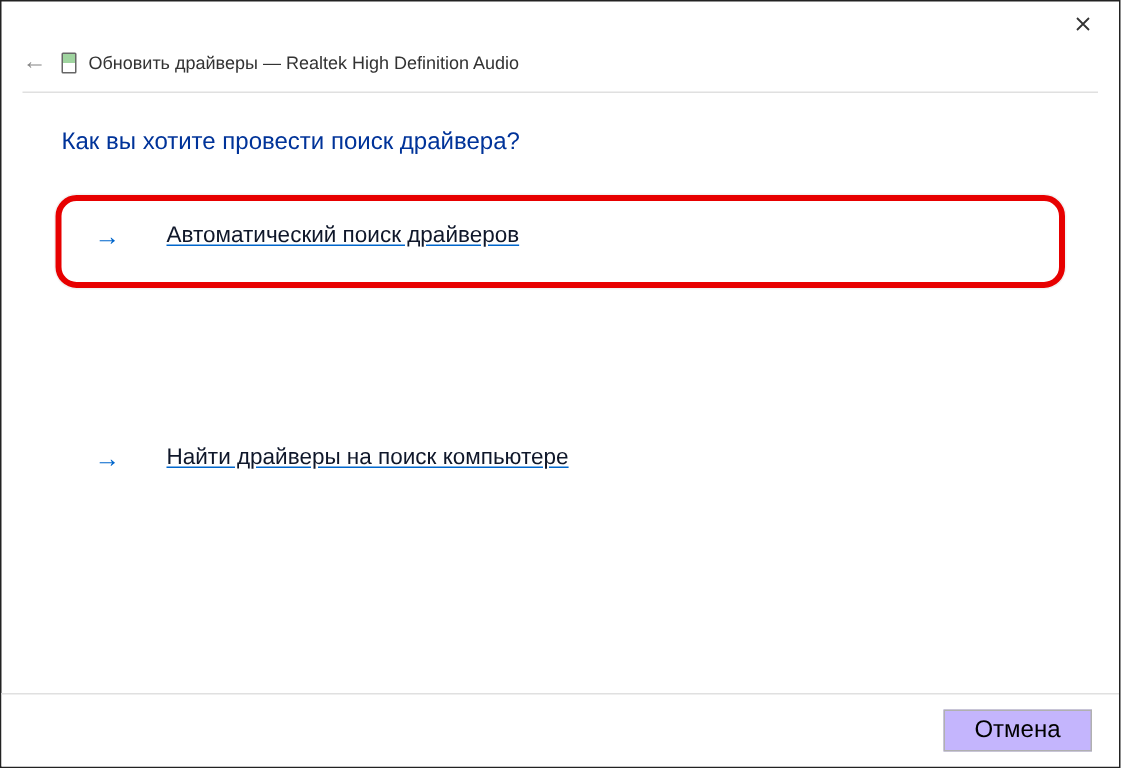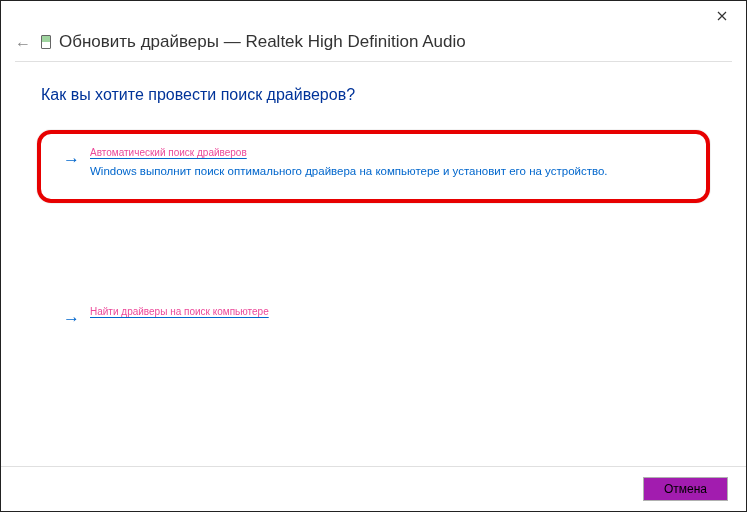--- a/index.html
+++ b/index.html
@@ -51,21 +51,21 @@
     .device-icon {
       width: 10px;
       height: 14px;
       border: 1px solid #666;
       border-radius: 1px;
       background: linear-gradient(#9fd49f 50%, #fff 50%);
       margin-right: 8px;
       display: inline-block;
     }
     .header-text {
-      font-size: 17px;
+      font-size: 12px;
       color: #333;
     }
     .divider {
       border: none;
       border-top: 1px solid #e0e0e0;
       margin: 6px 14px 0 14px;
     }
     .content {
       padding: 24px 40px 0 40px;
     }
@@ -94,50 +94,51 @@
     }
     .option-arrow {
       color: #0066cc;
       font-size: 17px;
       margin-right: 10px;
       margin-top: 2px;
       flex-shrink: 0;
     }
     .option-body { flex: 1; }
     .option-title {
-      color: #ec4899;
-      font-size: 10px;
+      color: #0f172a;
+      font-size: 15px;
       text-decoration: underline;
       text-decoration-color: #0066cc;
       text-underline-offset: 2px;
       line-height: 1.4;
+      margin-left: 21px;
     }
     .option-desc {
       color: #0066cc;
       font-size: 11.5px;
       margin-top: 4px;
       line-height: 1.3;
     }
     .option-gap { height: 88px; }
     .footer {
       position: absolute;
       bottom: 0;
       left: 0;
       right: 0;
       border-top: 1px solid #e0e0e0;
       padding: 10px 18px;
       display: flex;
       justify-content: flex-end;
       background: #fff;
     }
     .cancel-btn {
-      background: #a21caf;
+      background: #c4b5fd;
       border: 1px solid #b0b0b0;
       padding: 4px 20px;
-      font-size: 12px;
+      font-size: 16px;
       font-family: inherit;
       cursor: pointer;
       min-width: 82px;
     }
   </style>
 </head>
 <body>
 
 <div class="window">
   <div class="titlebar">
@@ -149,28 +150,27 @@
   </div>
 
   <div class="header-row">
     <span class="back-arrow">←</span>
     <span class="device-icon"></span>
     <span class="header-text">Обновить драйверы — Realtek High Definition Audio</span>
   </div>
   <hr class="divider">
 
   <div class="content">
-    <h2 class="heading">Как вы хотите провести поиск драйверов?</h2>
+    <h2 class="heading">Как вы хотите провести поиск драйвера?</h2>
 
     <div class="option highlighted">
       <div class="option-row">
         <span class="option-arrow">→</span>
         <div class="option-body">
           <div class="option-title">Автоматический поиск драйверов</div>
-          <div class="option-desc">Windows выполнит поиск оптимального драйвера на компьютере и установит его на устройство.</div>
         </div>
       </div>
     </div>
 
     <div class="option-gap"></div>
 
     <div class="option">
       <div class="option-row">
         <span class="option-arrow">→</span>
         <div class="option-body">

